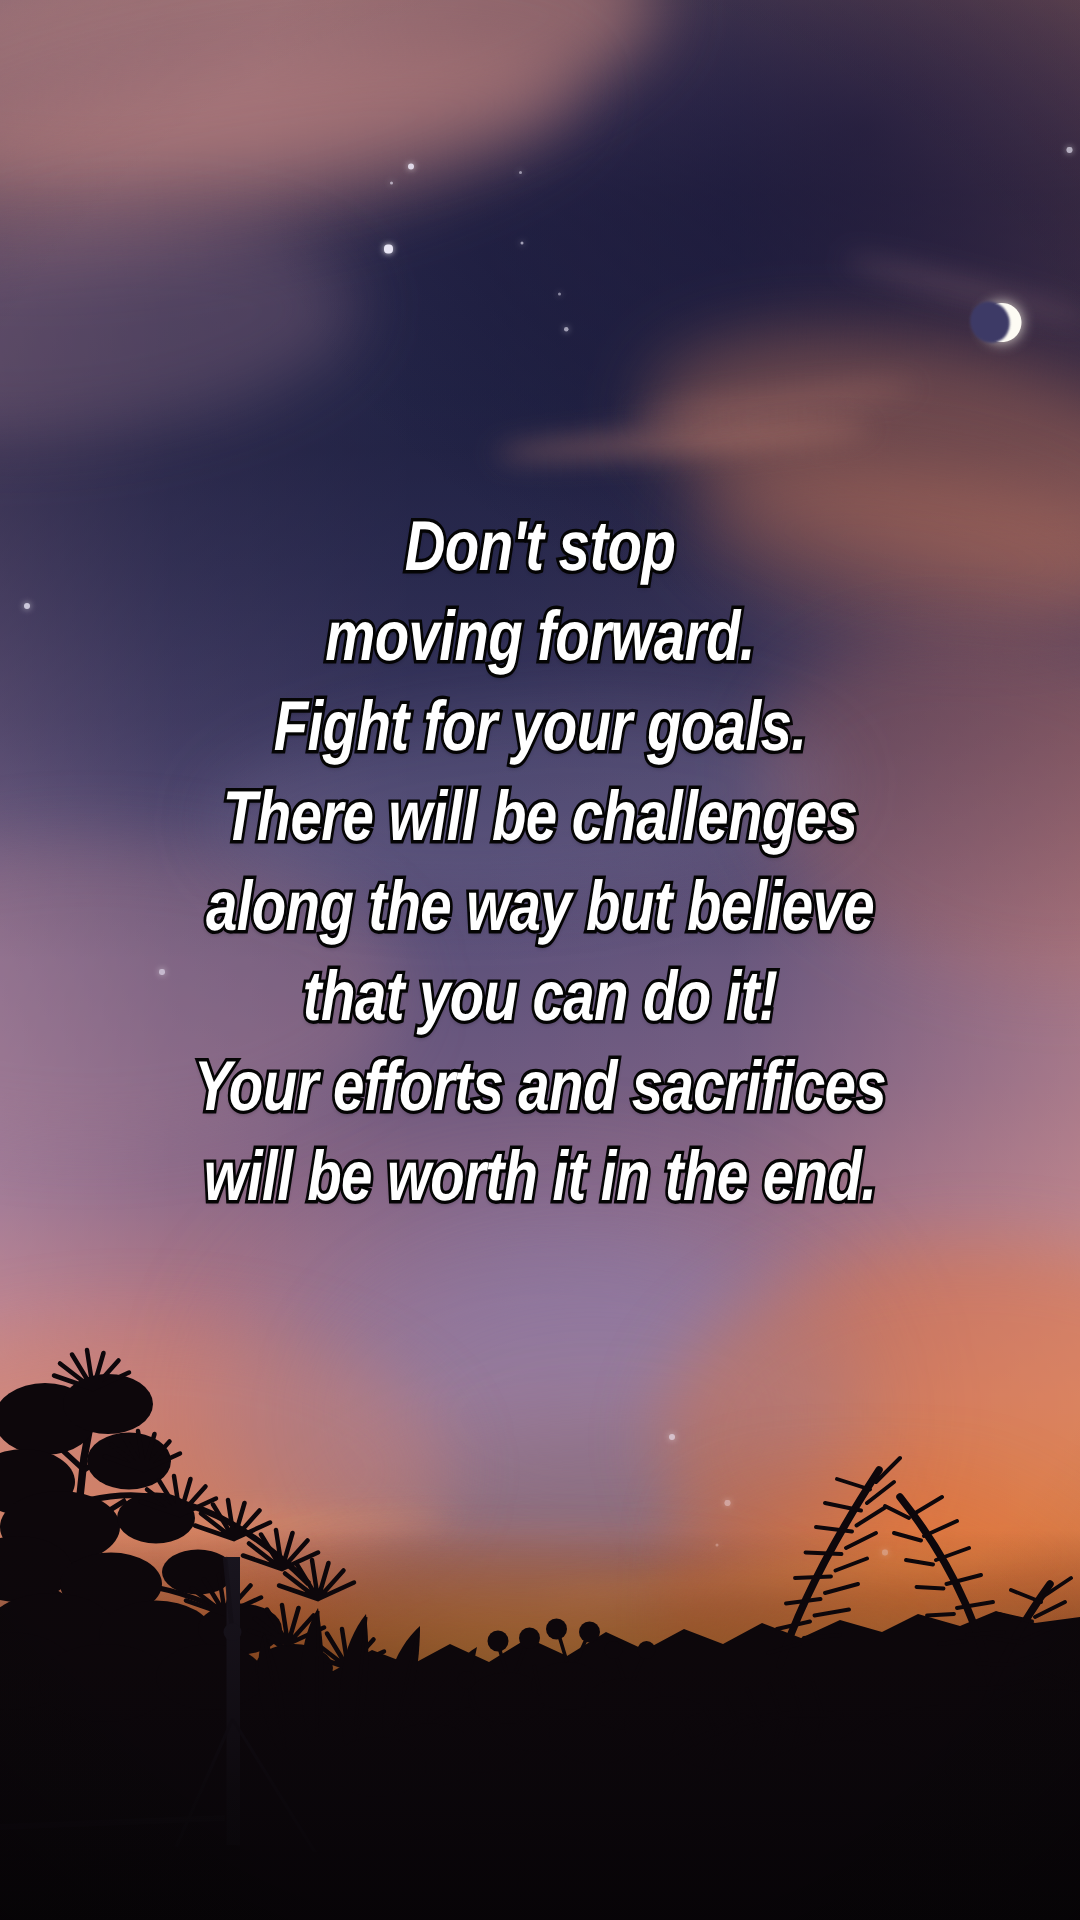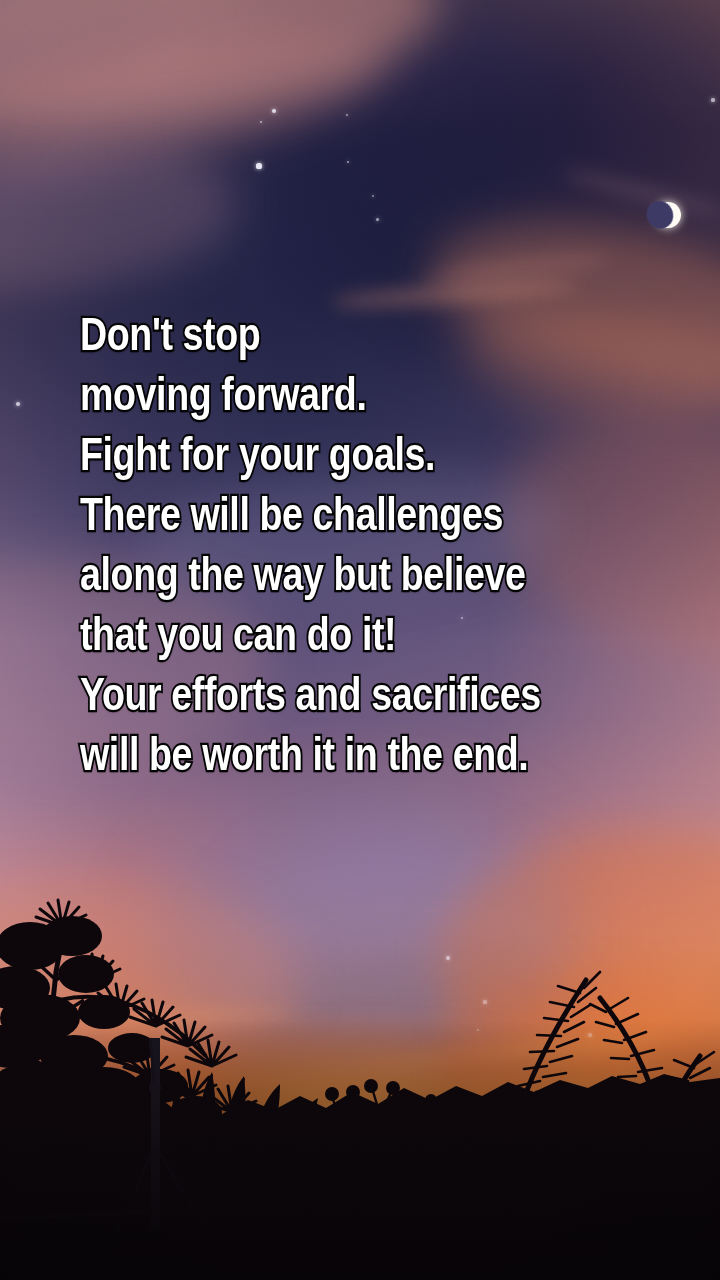--- a/index.html
+++ b/index.html
@@ -200,23 +200,25 @@
     position:absolute; inset:0;
     background:radial-gradient(ellipse 120% 88% at 50% 46%,
       rgba(0,0,0,0) 52%, rgba(0,0,0,0.28) 100%);
     pointer-events:none;
   }
 
   
   #quote-block {
     position:absolute;
     left:0; right:0;
-    top:304px;
+    top:334px;
+    text-align:center;
     z-index:50;
     padding:0 10px;
+    font-style:italic;
   }
   .quote-line {
     display:block;
     font-family:"Liberation Sans Narrow","Liberation Sans", sans-serif;
     font-weight:bold;
     font-size:47px;
     line-height:60px;
     letter-spacing:-0.5px;
     color:#ffffff;
     transform:scaleX(0.80);

